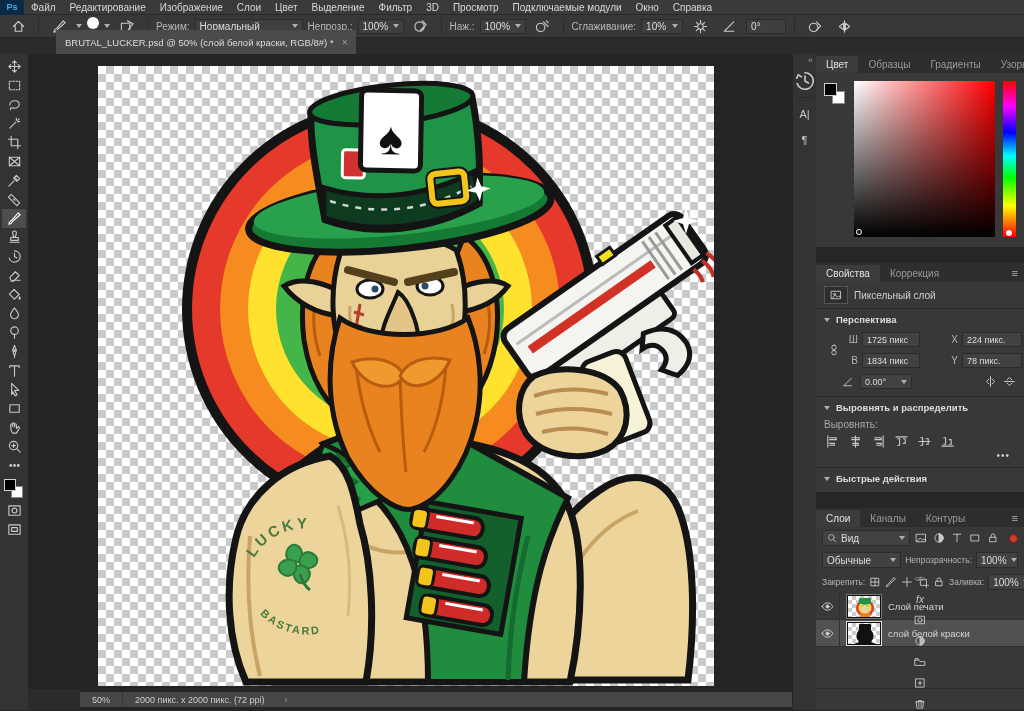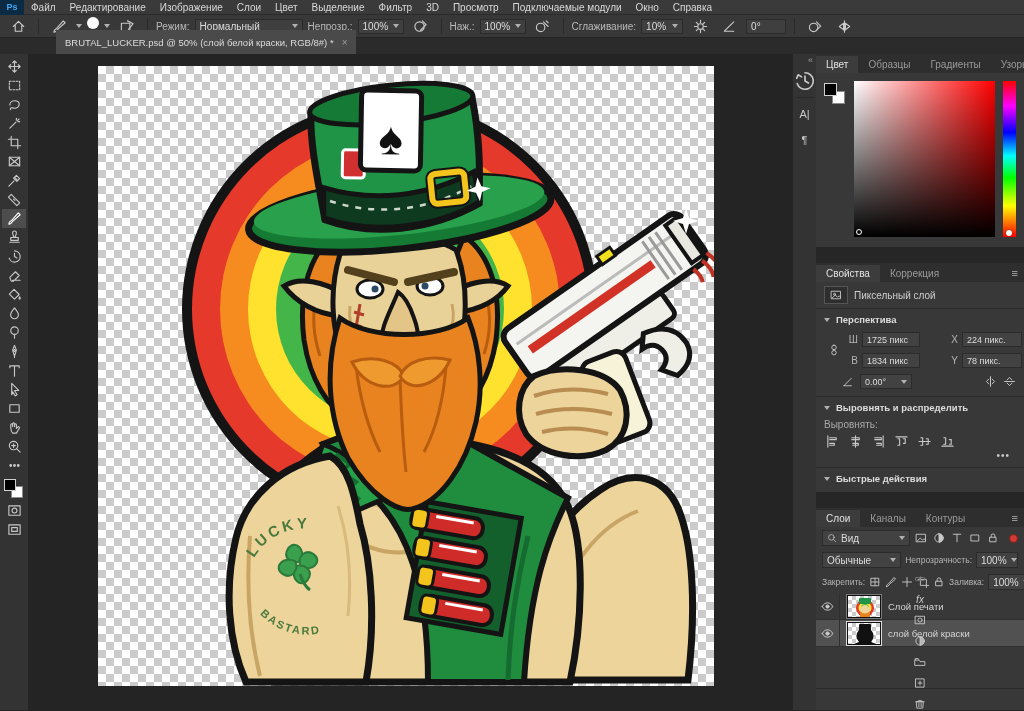--- a/index.html
+++ b/index.html
@@ -512,20 +512,28 @@
         </g>
 
         <g>
           <path d="M436 310 C420 322 416 348 428 368 C444 390 482 396 508 384 C530 372 534 346 522 324 C506 302 462 298 436 310 Z" fill="#ecd49b" stroke="#141414" stroke-width="6"></path>
           <path d="M436 330 q34 -12 74 -2M438 348 q36 -10 76 0M444 366 q32 -8 66 2" fill="none" stroke="#b98d52" stroke-width="4"></path>
         </g>
         <path d="M588 142 l3 10 10 3 -10 3 -3 10 -3 -10 -10 -3 10 -3 z" fill="#ffffff"></path>
       </svg>
     </div>
 
+    <div id="statusbar">
+      <div class="spacer"></div>
+      <div id="status-strip">
+        <span id="zoom-box">50%</span>
+        <span id="doc-info">2000 пикс. x 2000 пикс. (72 ppi)</span>
+        <span id="status-arrow">›</span>
+      </div>
+    </div>
   </div>
 
   <div id="minidock">
     <span class="dockchev">«</span>
     <div class="dock-icon">
         <svg class="ic" viewBox="0 0 16 16">
           <path d="M8 2a6 6 0 1 1-5.7 7.8M8 4.5V8l2.5 1.5M2 6l1-2.5L5.5 5"></path>
         </svg>
       </div>
     <div class="dock-sep"></div>

